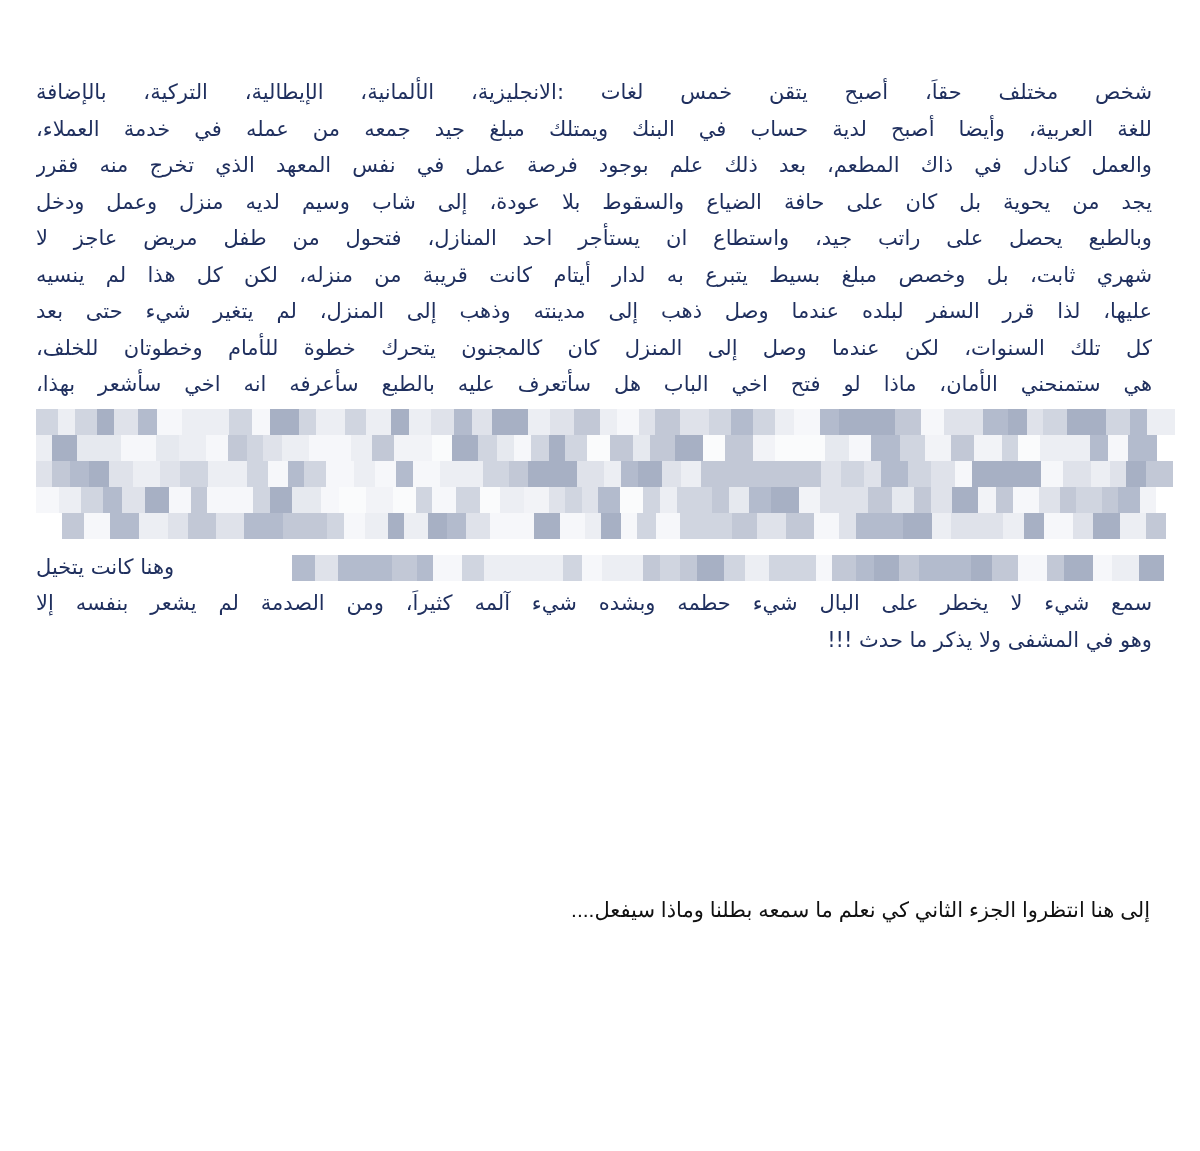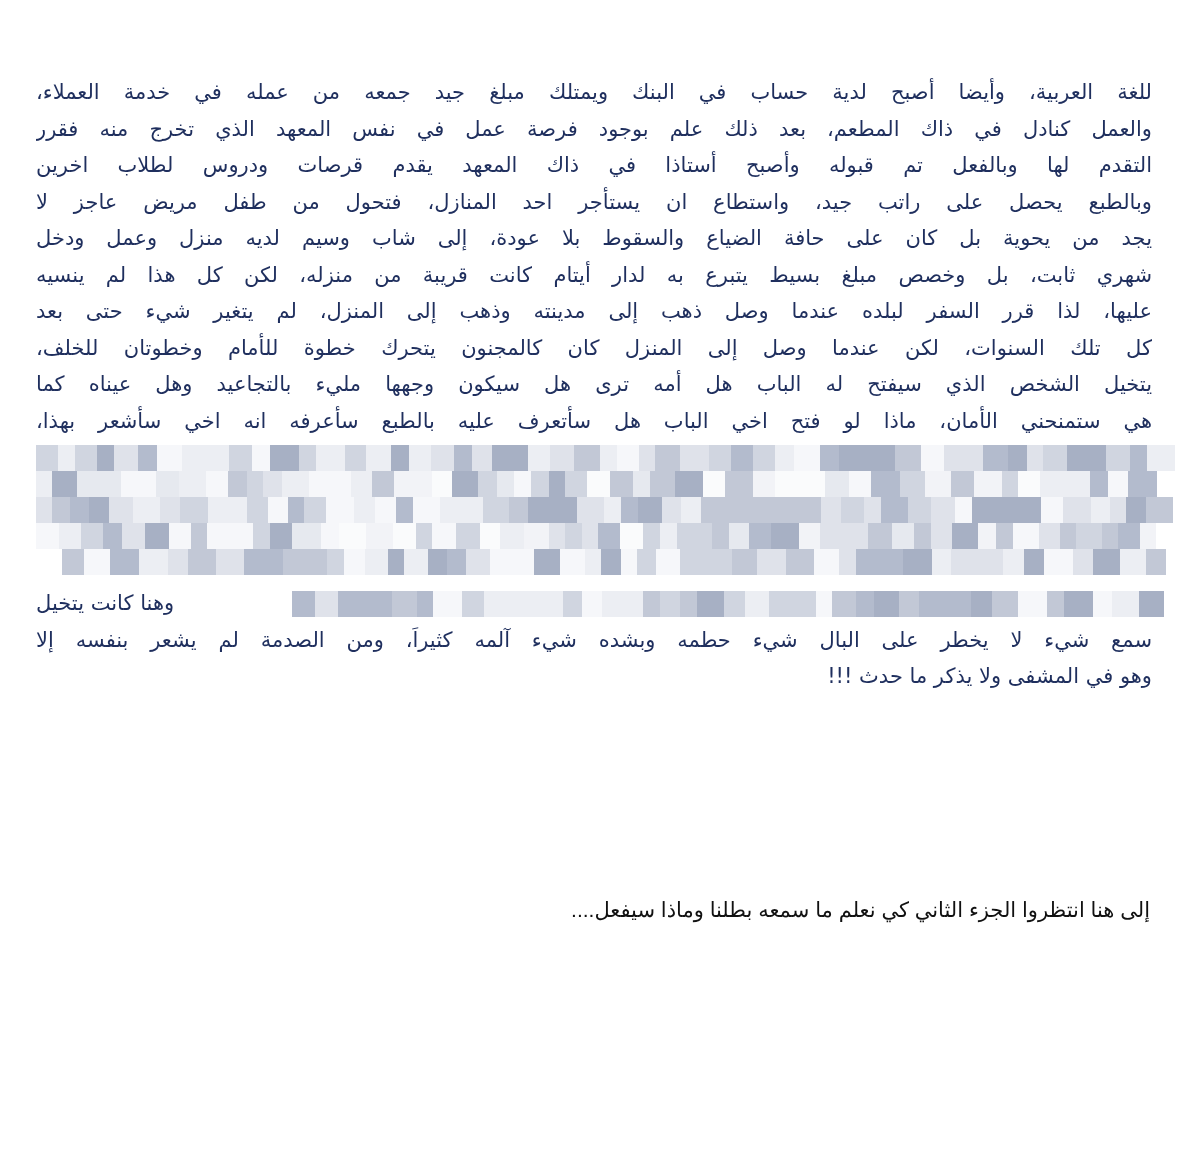--- a/index.html
+++ b/index.html
@@ -89,29 +89,28 @@
       font-size: 21px;
       color: #111111;
       white-space: nowrap;
     }
   </style>
 </head>
 <body>
 
 <div class="page">
   <div class="story">
+    <span class="line">شخص مختلف حقاَ، أصبح يتقن خمس لغات :الانجليزية، الألمانية، الإيطالية، التركية، بالإضافة</span>
     <span class="line">للغة العربية، وأيضا أصبح لدية حساب في البنك ويمتلك مبلغ جيد جمعه من عمله في خدمة العملاء،</span>
     <span class="line">والعمل كنادل في ذاك المطعم، بعد ذلك علم بوجود فرصة عمل في نفس المعهد الذي تخرج منه فقرر</span>
-    <span class="line">التقدم لها وبالفعل تم قبوله وأصبح أستاذا في ذاك المعهد يقدم قرصات ودروس لطلاب اخرين</span>
+    <span class="line">يجد من يحوية بل كان على حافة الضياع والسقوط بلا عودة، إلى شاب وسيم لديه منزل وعمل ودخل</span>
     <span class="line">وبالطبع يحصل على راتب جيد، واستطاع ان يستأجر احد المنازل، فتحول من طفل مريض عاجز لا</span>
-    <span class="line">يجد من يحوية بل كان على حافة الضياع والسقوط بلا عودة، إلى شاب وسيم لديه منزل وعمل ودخل</span>
     <span class="line">شهري ثابت، بل وخصص مبلغ بسيط يتبرع به لدار أيتام كانت قريبة من منزله، لكن كل هذا لم ينسيه</span>
     <span class="line">عليها، لذا قرر السفر لبلده عندما وصل ذهب إلى مدينته وذهب إلى المنزل، لم يتغير شيء حتى بعد</span>
     <span class="line">كل تلك السنوات، لكن عندما وصل إلى المنزل كان كالمجنون يتحرك خطوة للأمام وخطوتان للخلف،</span>
-    <span class="line">يتخيل الشخص الذي سيفتح له الباب هل أمه ترى هل سيكون وجهها مليء بالتجاعيد وهل عيناه كما</span>
     <span class="line">هي ستمنحني الأمان، ماذا لو فتح اخي الباب هل سأتعرف عليه بالطبع سأعرفه انه اخي سأشعر بهذا،</span>
 
     <div class="blur-block">
       <div class="blur-row" id="br0" style="top:6px;">
           <span class="px" style="width: 22px; background: rgb(208, 213, 224);"></span>
           <span class="px" style="width: 17px; background: rgb(236, 238, 243);"></span>
           <span class="px" style="width: 22px; background: rgb(208, 213, 224);"></span>
           <span class="px" style="width: 17px; background: rgb(167, 176, 196);"></span>
           <span class="px" style="width: 24px; background: rgb(223, 226, 234);"></span>
           <span class="px" style="width: 19px; background: rgb(179, 187, 205);"></span>

